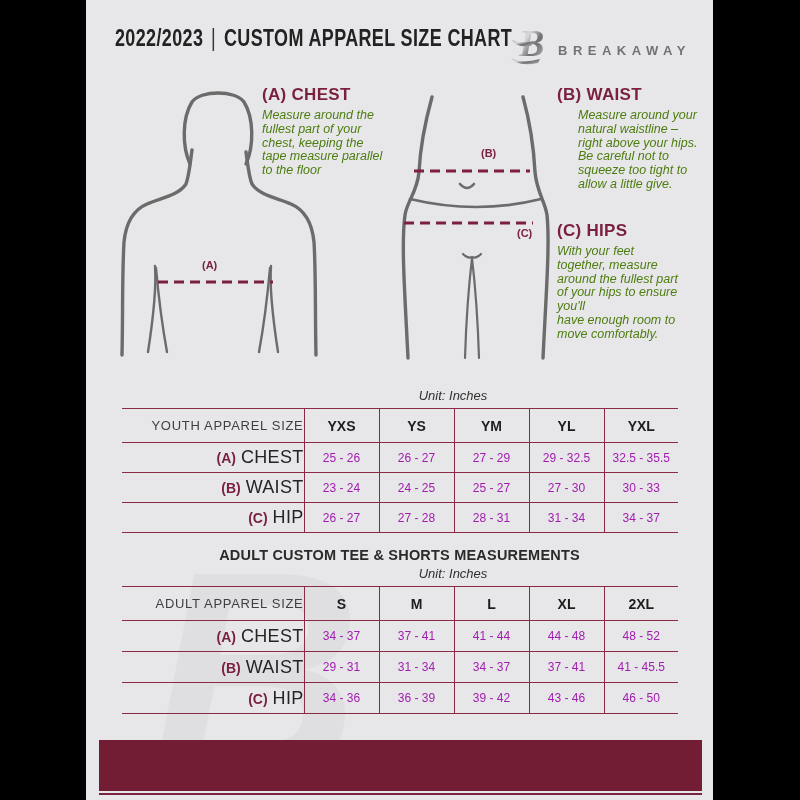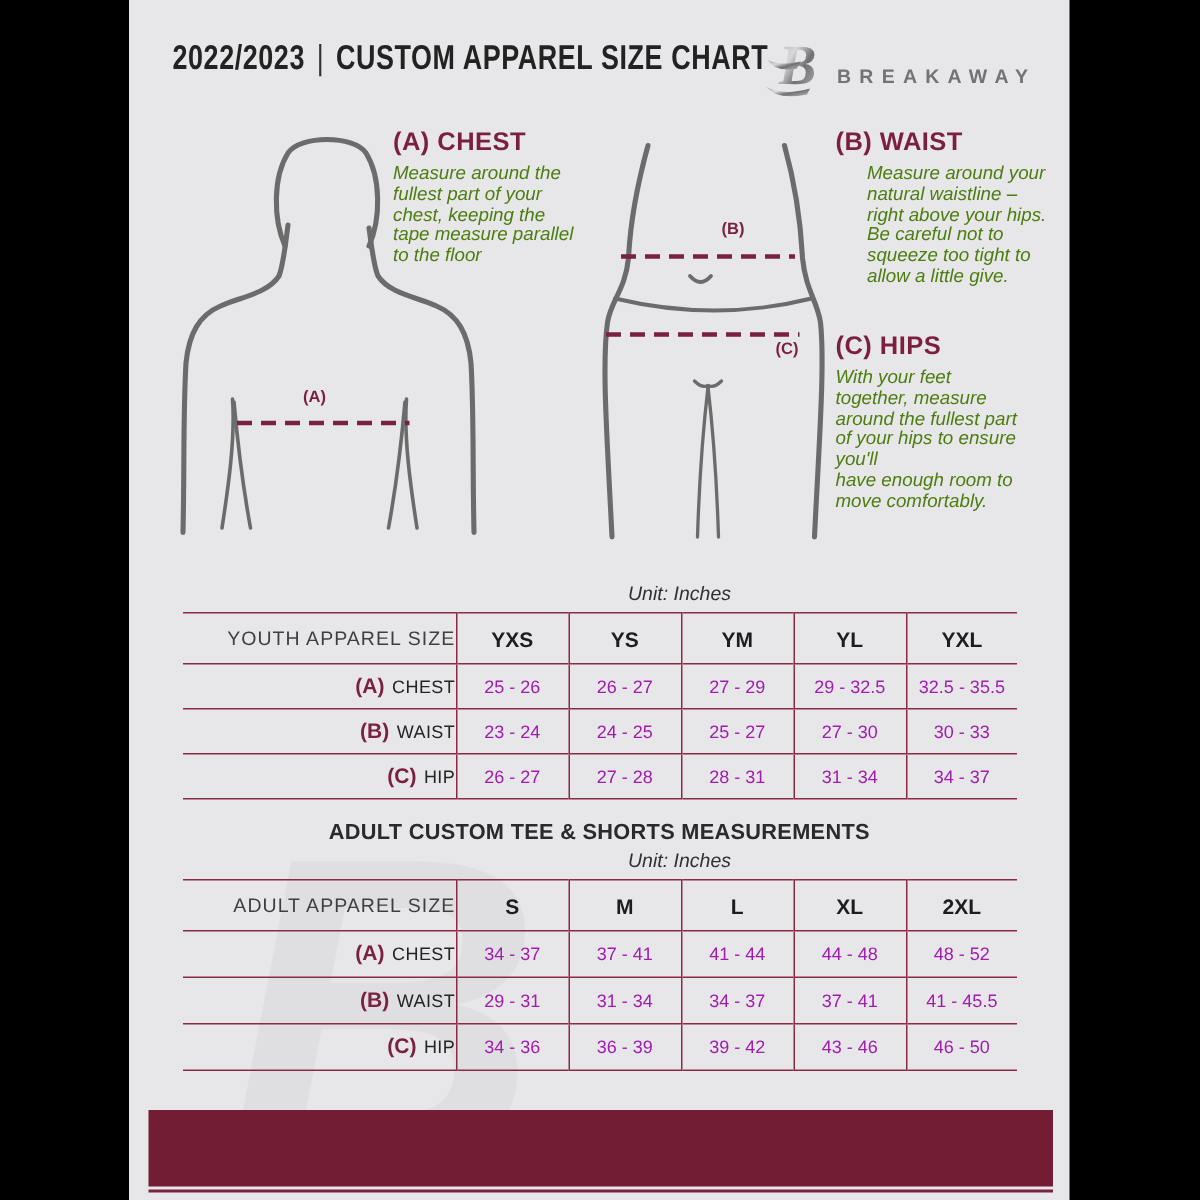--- a/index.html
+++ b/index.html
@@ -61,21 +61,21 @@
   table.size th,table.size td{
     padding:0;border-left:1.5px solid #8a2a44;text-align:center;vertical-align:middle;
   }
   table.size th:first-child,table.size td:first-child{border-left:none;text-align:right;padding-left:14px;}
   table.size tr.hrow{height:34px;}
   table.youth tr.drow{height:30px;}
   table.adult tr.drow{height:31px;}
   .colhead{font-weight:bold;font-size:14px;color:#1d1d1d;}
   .firsthead{font-weight:normal;font-size:13px;color:#3f3f3f;letter-spacing:.7px;}
   .rowmk{font-weight:bold;color:#7a2140;font-size:14px;margin-right:5px;}
-  .rowlab{font-weight:normal;color:#242424;font-size:12px;letter-spacing:.3px;}
+  .rowlab{font-weight:normal;color:#242424;font-size:18px;letter-spacing:.3px;}
   .val{font-size:12px;color:#a21caf;}
   
   .footer-bar{
     position:absolute;left:13px;top:740px;width:603px;height:51px;
     background:#721d33;z-index:4;
   }
   .footer-line{
     position:absolute;left:13px;top:793px;width:603px;height:2px;
     background:#7b2340;z-index:4;
   }

